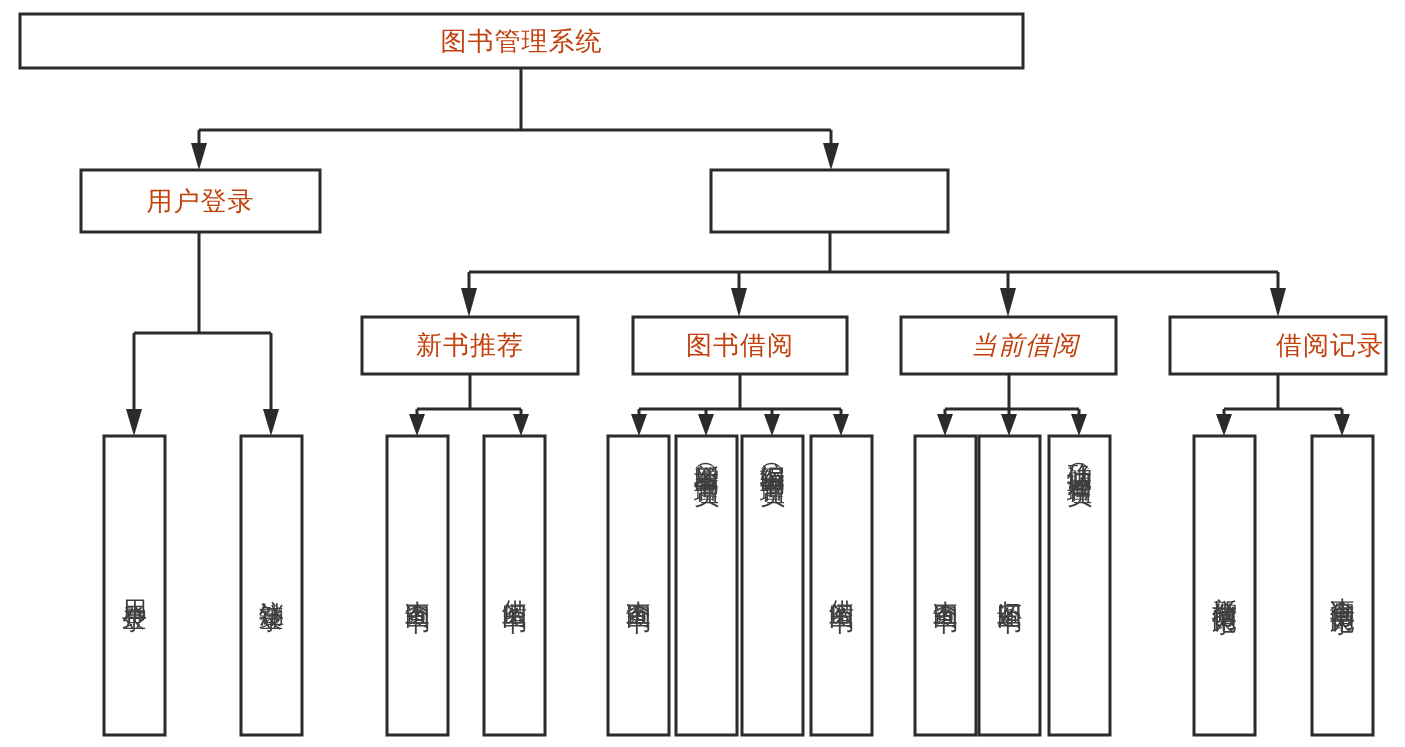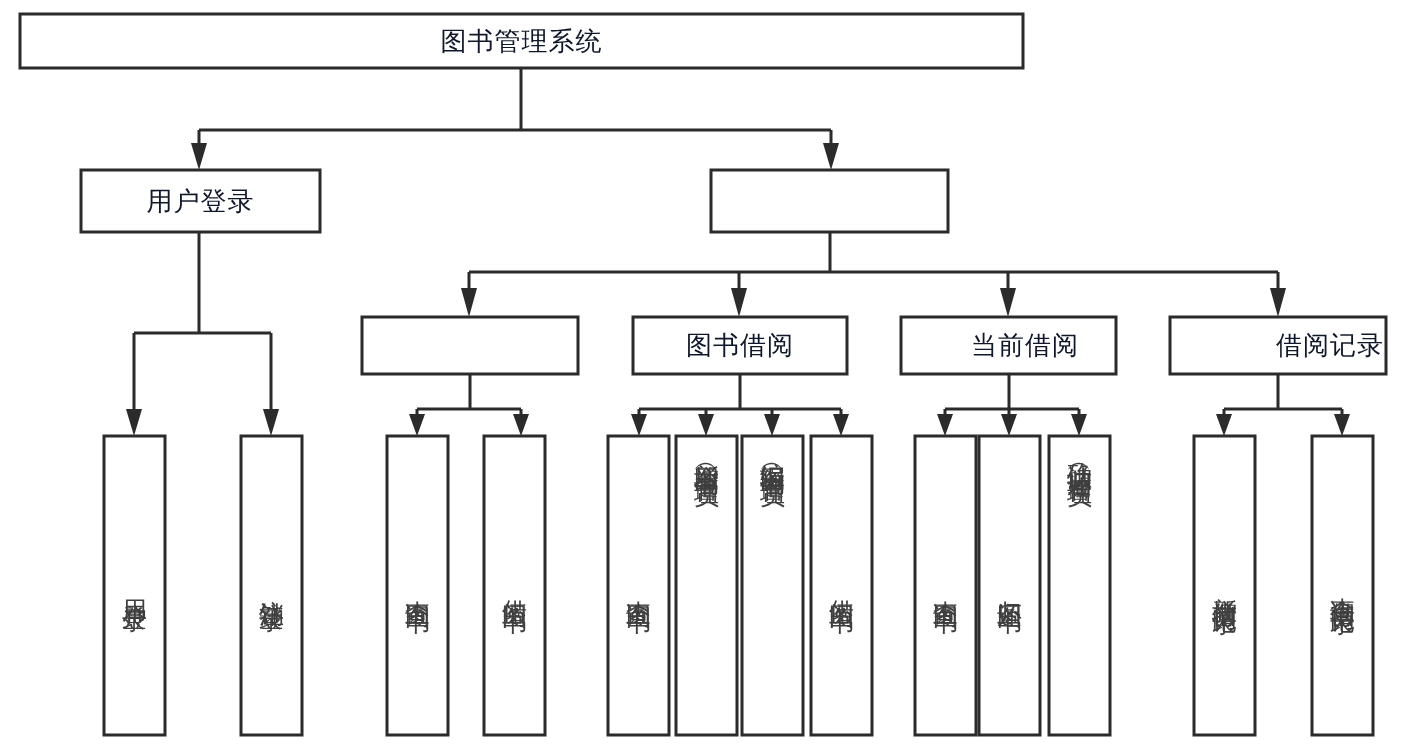--- a/index.html
+++ b/index.html
@@ -63,21 +63,21 @@
   .hlabel-wrap {
     position: absolute;
     display: flex;
     align-items: center;
     justify-content: center;
     pointer-events: none;
   }
   .hlabel-text {
     font-family: "DejaVu Sans", "Liberation Sans", sans-serif;
     font-size: 26px;
-    color: #0f172a;
+    color: #c2410c;
     letter-spacing: 1px;
     white-space: nowrap;
   }
   .watermark {
     position: absolute;
     right: 8px;
     bottom: 8px;
     font-family: "DejaVu Sans", "Liberation Sans", sans-serif;
     font-size: 19px;
     color: #c9c9c9;
@@ -157,26 +157,29 @@
 
   <div class="hlabel-wrap" style="left:20px; top:14px; width:1003px; height:54px;">
     <span class="hlabel-text">图书管理系统</span>
   </div>
 
   <div class="hlabel-wrap" style="left:81px; top:170px; width:239px; height:62px;">
     <span class="hlabel-text">用户登录</span>
   </div>
 
 
+  <div class="hlabel-wrap" style="left:362px; top:317px; width:216px; height:57px;">
+    <span class="hlabel-text">新书推荐</span>
+  </div>
 
   <div class="hlabel-wrap" style="left:633px; top:317px; width:214px; height:57px;">
     <span class="hlabel-text">图书借阅</span>
   </div>
 
-  <div class="hlabel-wrap" style="left:901px; top:317px; width:248px; height:57px;">
+  <div class="hlabel-wrap" style="left:901px; top:317px; width:248px; height:57px;font-style:italic;">
     <span class="hlabel-text">当前借阅</span>
   </div>
 
   <div class="hlabel-wrap" style="left:1222px; top:317px; width:216px; height:57px;">
     <span class="hlabel-text">借阅记录</span>
   </div>
 
   <div class="vlabel-wrap" style="left:104px; top:436px; width:61px; height:299px; align-items:center;">
     <span class="vlabel-text">用户登录</span>
   </div>

